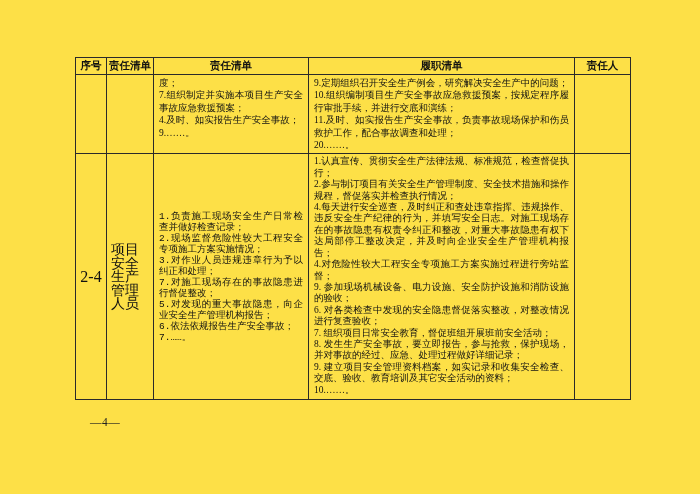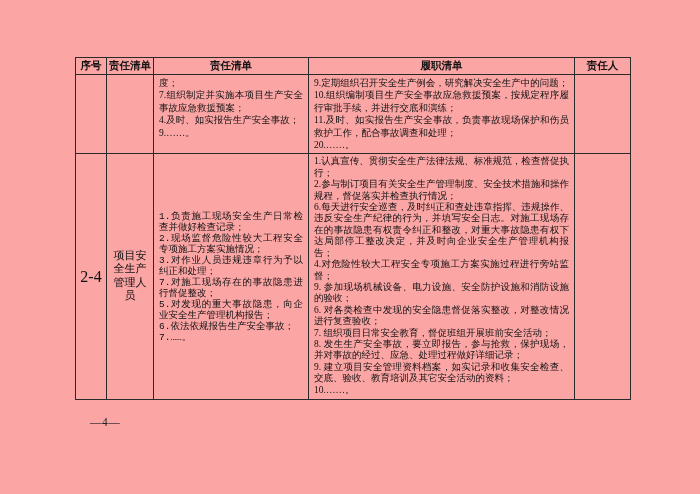--- a/index.html
+++ b/index.html
@@ -1,20 +1,20 @@
 <!DOCTYPE html>
 <html><head>
 <meta charset="utf-8">
 <style>
   html, body { margin: 0; padding: 0; background: #888; }
   .page {
     position: relative;
     width: 700px;
     height: 494px;
-    background: #fca5a5;
+    background: #fde047;
     font-family: "Liberation Serif", "DejaVu Serif", serif;
     color: #111111;
     overflow: hidden;
   }
   table.doc-table {
     position: absolute;
     left: 75px;
     top: 57px;
     width: 555px;
     border-collapse: collapse;
@@ -40,25 +40,24 @@
   }
   tr.r1 { height: 79px; }
   tr.r2 { height: 246px; }
   td.cell-seq {
     text-align: center;
     vertical-align: middle;
     font-size: 16px;
   }
   td.cell-pos {
     vertical-align: middle;
-    font-size: 11px;
+    font-size: 14px;
     line-height: 13.5px;
     padding: 2px 4px;
-    text-align: center;
-    font-family: Liberation Mono, monospace;
+    text-align: left;
   }
   td.cell-list {
     font-size: 9.5px;
     padding: 2px 5px 2px 5px;
     text-align: justify;
     overflow: hidden;
   }
   tr.r1 td.cell-list { vertical-align: top; line-height: 12.4px; }
   tr.r2 td.cell-duty { vertical-align: top;   line-height: 11.4px; }
   tr.r2 td.cell-resp { vertical-align: middle; line-height: 11px; font-family: Liberation Mono, monospace; }
@@ -122,21 +121,21 @@
           <div class="item">2.现场监督危险性较大工程安全专项施工方案实施情况；</div>
           <div class="item">3.对作业人员违规违章行为予以纠正和处理；</div>
           <div class="item">7.对施工现场存在的事故隐患进行督促整改；</div>
           <div class="item">5.对发现的重大事故隐患，向企业安全生产管理机构报告；</div>
           <div class="item">6.依法依规报告生产安全事故；</div>
           <div class="item">7.……。</div>
         </td>
         <td class="cell-list cell-duty">
           <div class="item">1.认真宣传、贯彻安全生产法律法规、标准规范，检查督促执行；</div>
           <div class="item">2.参与制订项目有关安全生产管理制度、安全技术措施和操作规程，督促落实并检查执行情况；</div>
-          <div class="item">6.每天进行安全巡查，及时纠正和查处违章指挥、违规操作、违反安全生产纪律的行为，并填写安全日志。对施工现场存在的事故隐患有权责令纠正和整改，对重大事故隐患有权下达局部停工整改决定，并及时向企业安全生产管理机构报告；</div>
+          <div class="item">4.每天进行安全巡查，及时纠正和查处违章指挥、违规操作、违反安全生产纪律的行为，并填写安全日志。对施工现场存在的事故隐患有权责令纠正和整改，对重大事故隐患有权下达局部停工整改决定，并及时向企业安全生产管理机构报告；</div>
           <div class="item">4.对危险性较大工程安全专项施工方案实施过程进行旁站监督；</div>
           <div class="item">9. 参加现场机械设备、电力设施、安全防护设施和消防设施的验收；</div>
           <div class="item">6. 对各类检查中发现的安全隐患督促落实整改，对整改情况进行复查验收；</div>
           <div class="item">7. 组织项目日常安全教育，督促班组开展班前安全活动；</div>
           <div class="item">8. 发生生产安全事故，要立即报告，参与抢救，保护现场，并对事故的经过、应急、处理过程做好详细记录；</div>
           <div class="item">9. 建立项目安全管理资料档案，如实记录和收集安全检查、交底、验收、教育培训及其它安全活动的资料；</div>
           <div class="item">10.……。</div>
         </td>
         <td class="cell-person"></td>
       </tr>

